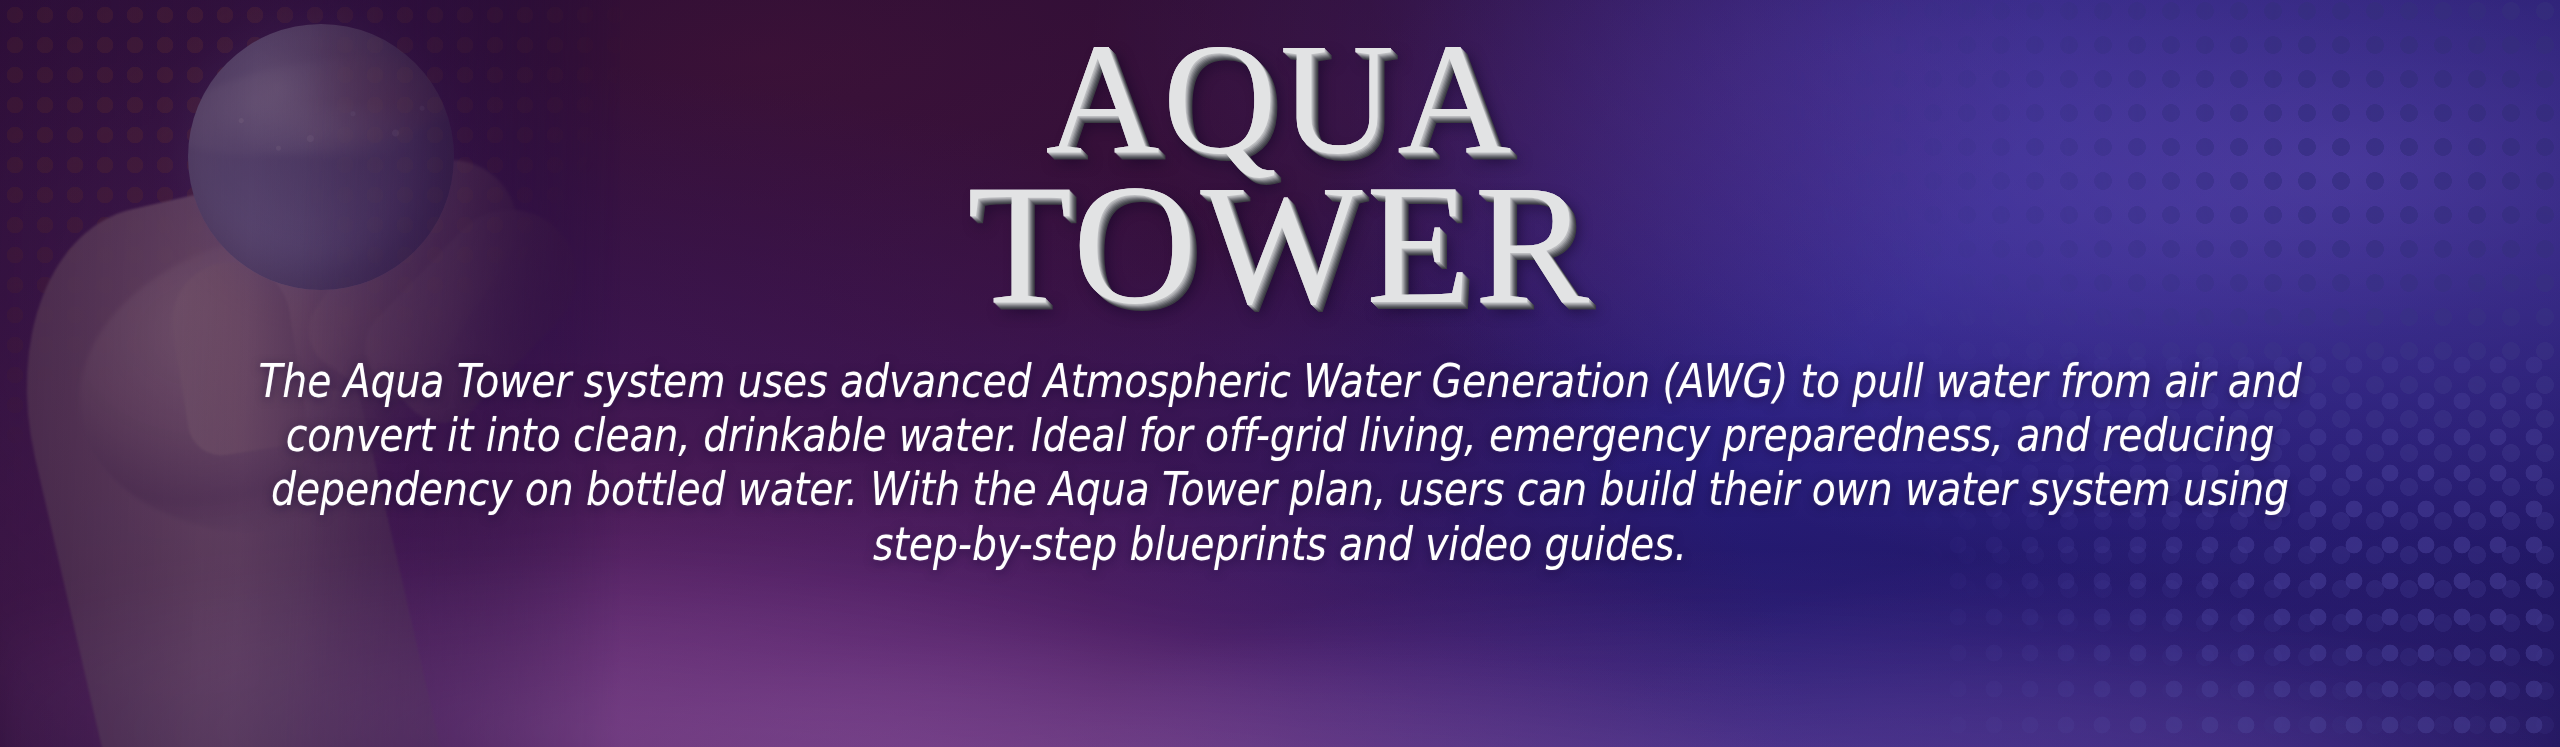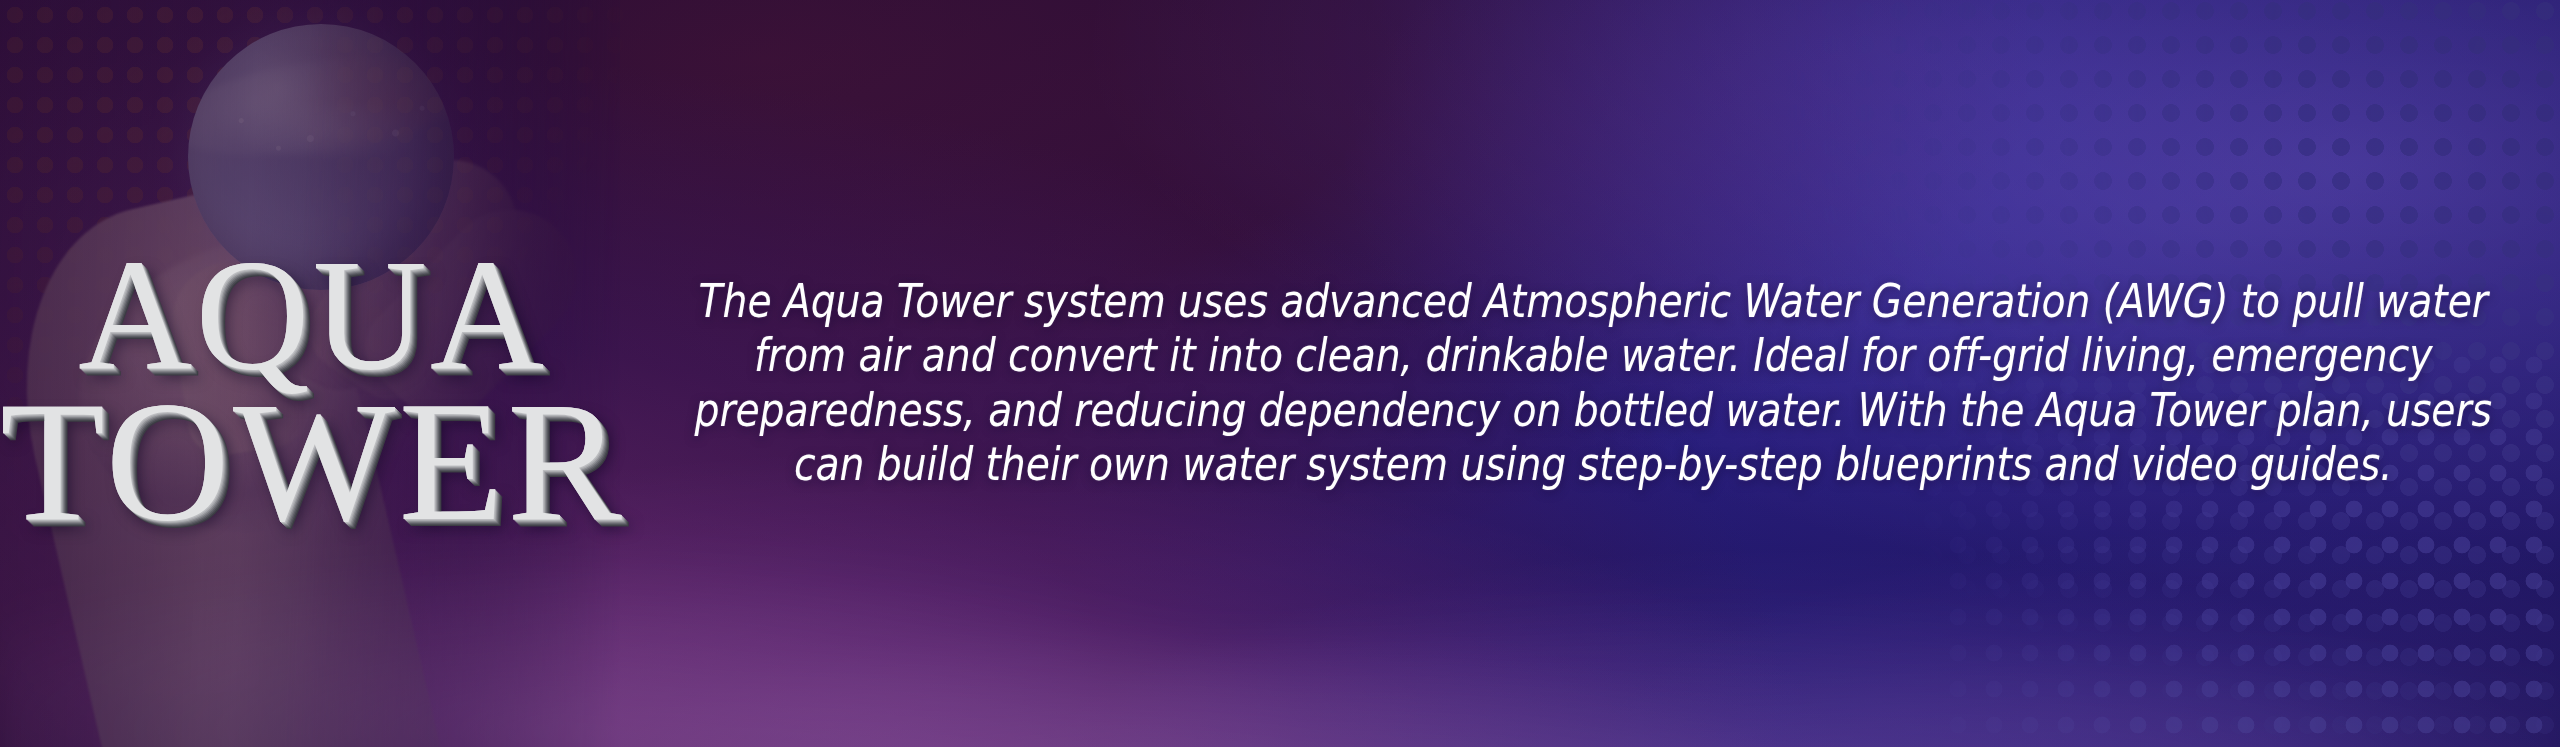--- a/index.html
+++ b/index.html
@@ -185,22 +185,22 @@
       radial-gradient(40% 66% at 66% 92%, rgba(150,110,240,.26) 0%, rgba(110,70,200,0) 72%),
       radial-gradient(30% 60% at 86% 98%, rgba(120,90,230,.22) 0%, rgba(80,60,190,0) 72%);
     filter:blur(14px);
     mix-blend-mode:screen;
     pointer-events:none;
   }
 
   
   .content{
     position:absolute; inset:0;
-    display:flex; flex-direction:row; align-items:center;
-    padding-top:35px;
+    display:flex; flex-direction:column; align-items:center;
+    padding-top:26px;
   }
   .title-block{ text-align:center; }
 
   .title-line{
     display:block;
     font-family:"Liberation Serif", "DejaVu Serif", serif;
     font-weight:400;
     color:#e2e3e4;
     line-height:.92;
     letter-spacing:.02em;

